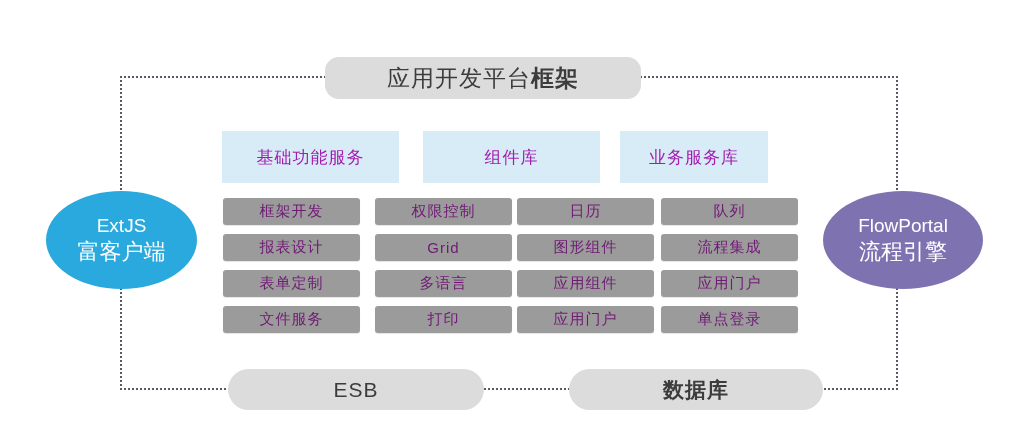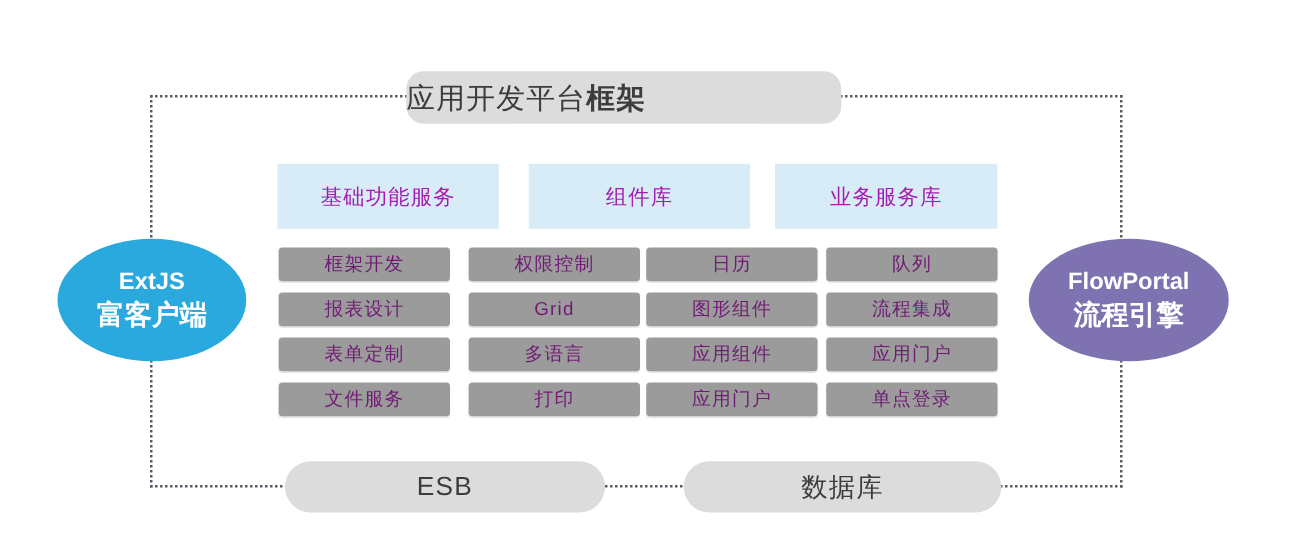--- a/index.html
+++ b/index.html
@@ -28,26 +28,27 @@
     border: 2px dotted #5a5a66;
     box-sizing: border-box;
     background: transparent;
   }
 
   
   .title-box {
     position: absolute;
     left: 325px;
     top: 57px;
-    width: 348px;
+    width: 316px;
     height: 42px;
     background: #dcdcdc;
     border-radius: 14px;
     display: flex;
     align-items: center;
+    justify-content: center;
     color: #3c3c3c;
     font-size: 23px;
     letter-spacing: 1px;
     white-space: nowrap;
   }
   .title-box .t-strong {
     font-weight: bold;
   }
 
   
@@ -59,21 +60,21 @@
     display: flex;
     align-items: center;
     justify-content: center;
     color: #a21caf;
     font-size: 17px;
     letter-spacing: 1px;
     white-space: nowrap;
   }
   .cat-1 { left: 222px; width: 177px; }
   .cat-2 { left: 423px; width: 177px; }
-  .cat-3 { left: 620px; width: 178px; }
+  .cat-3 { left: 620px; width: 148px; }
 
   
   .grid-col {
     position: absolute;
     top: 198px;
     width: 137px;
   }
   .col-1 { left: 223px; }
   .col-2 { left: 375px; }
   .col-3 { left: 517px; }
@@ -98,21 +99,20 @@
   .ellipse {
     position: absolute;
     border-radius: 50%;
     display: flex;
     flex-direction: column;
     justify-content: center;
     color: #ffffff;
     text-align: center;
     line-height: 1.25;
     white-space: nowrap;
-    font-weight: bold;
   }
   .ellipse-left {
     left: 46px;
     top: 191px;
     width: 151px;
     height: 98px;
     background: #29a9dd;
   }
   .ellipse-right {
     left: 823px;
@@ -133,21 +133,21 @@
     border-radius: 21px;
     display: flex;
     align-items: center;
     justify-content: center;
     color: #3c3c3c;
     font-size: 21px;
     letter-spacing: 1px;
     white-space: nowrap;
   }
   .bottom-esb { left: 228px; width: 256px; }
-  .bottom-db  { left: 547px; width: 254px; }
+  .bottom-db  { left: 569px; width: 254px; font-weight: bold; }
 </style>
 </head>
 <body>
 
 <div id="diagram">
 
   <div class="dashed-frame"></div>
 
   <div class="title-box">
     <span>应用开发平台</span>

